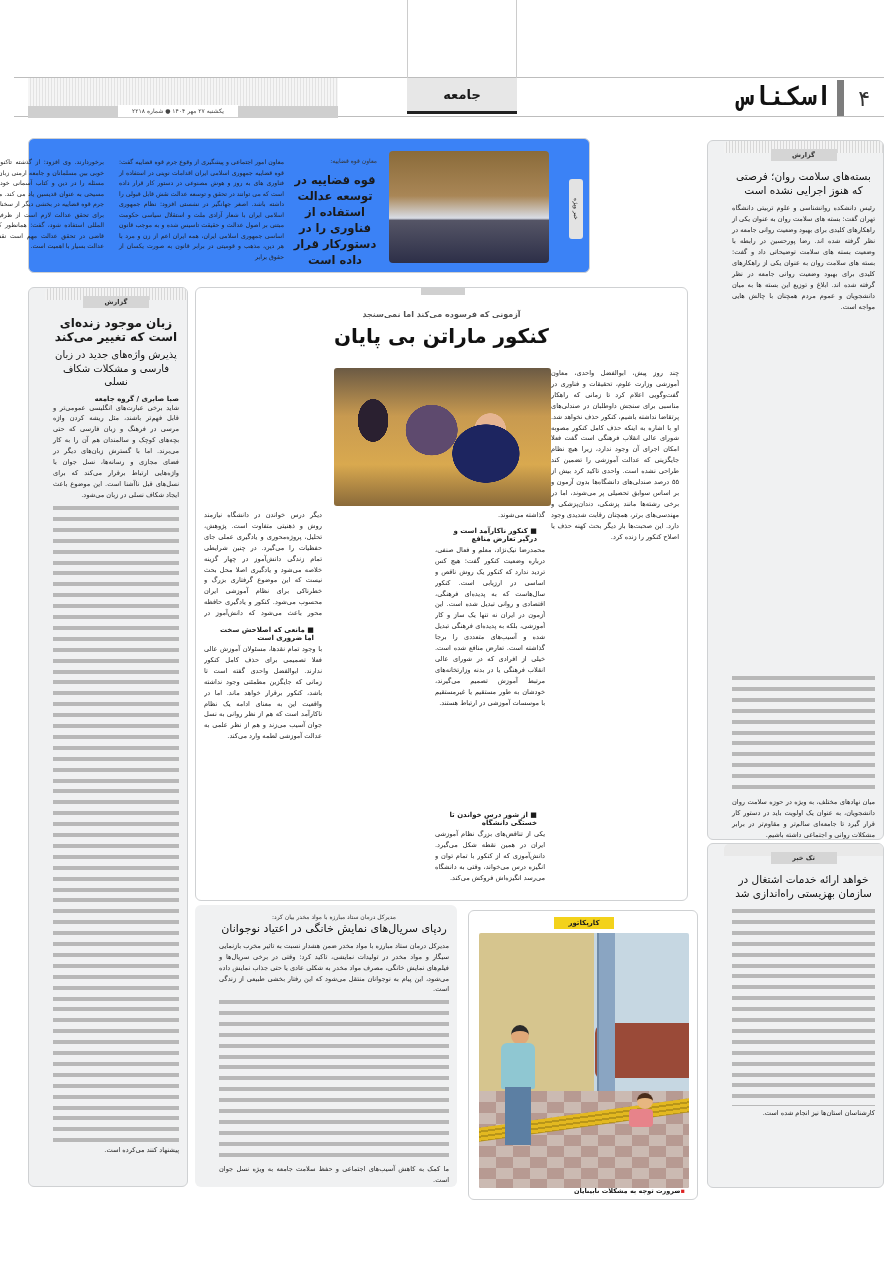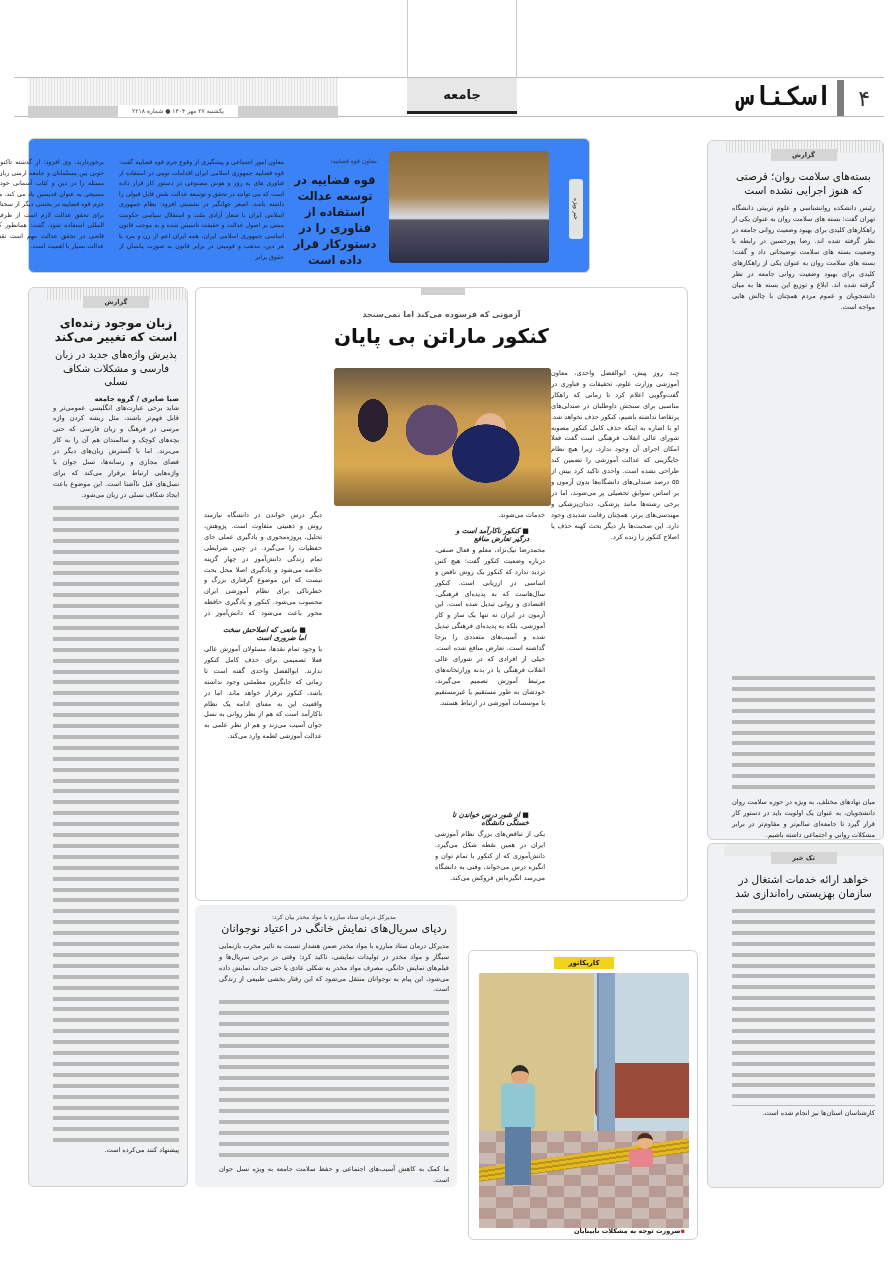--- a/index.html
+++ b/index.html
@@ -45,35 +45,35 @@
   .main-kicker { position: absolute; top: 22px; width: 100%; text-align: center; font-size: 8px; font-weight: bold; color: #555; }
   .main-title { position: absolute; top: 36px; width: 100%; text-align: center; font-size: 20px; font-weight: 900; color: #111; letter-spacing: -0.5px; }
   .main-photo { position: absolute; left: 138px; top: 80px; width: 217px; height: 138px; border-radius: 3px; overflow: hidden;
     background:
       radial-gradient(ellipse 22% 30% at 70% 62%, #1d2560 0 70%, transparent 71%),
       radial-gradient(ellipse 12% 20% at 72% 45%, #e6b592 0 60%, transparent 62%),
       radial-gradient(ellipse 17% 26% at 45% 45%, #5e4a6e 0 70%, transparent 71%),
       radial-gradient(ellipse 10% 22% at 18% 38%, #2a2030 0 70%, transparent 71%),
       linear-gradient(180deg, #6b5a44 0%, #c89a50 35%, #d9a94f 70%, #8a6a3a 100%); }
   .mcol { position: absolute; }
-  .subhead { font-size: 7px; font-weight: bold; margin: 6px 16px 2px; font-style: italic; }
+  .subhead { font-size: 7px; font-weight: bold; margin: 6px 8px 2px; }
   .subhead::before { content: "\25A0  "; font-size: 7px; }
 
   
   .left-col { left: 28px; top: 287px; width: 160px; height: 900px; }
   .left-col .pre { text-align: center; font-size: 12px; font-weight: bold; margin-top: 16px; }
   .left-col .headline { font-size: 10px; margin: 4px 6px 6px; }
   .left-col .byline { font-size: 7px; font-weight: bold; padding: 0 8px; }
 
   
   .bottom-article { left: 195px; top: 905px; width: 262px; height: 282px; background: #f0f1f2; border: none; }
   .bottom-article .pre { text-align: center; font-size: 6px; margin-top: 8px; color: #333; }
   .bottom-article .headline { font-size: 11px; margin: 2px 6px 4px; }
 
-  .cartoon { left: 468px; top: 910px; width: 230px; height: 290px; background: #fff; margin-top: 40px; }
+  .cartoon { left: 468px; top: 910px; width: 230px; height: 290px; background: #fff; }
   .cartoon-tag { position: absolute; left: 85px; top: 6px; width: 60px; height: 12px; background: #f3d21b; font-size: 7px; font-weight: bold; text-align: center; line-height: 12px; }
   .cartoon-art { position: absolute; left: 10px; top: 22px; width: 210px; height: 255px; overflow: hidden; border-radius: 2px;
     background:
       linear-gradient(180deg, transparent 0 62%, #a88 62% 100%),
       linear-gradient(90deg, #d6c58e 0 55%, #c6d7e2 55% 100%); }
   .cartoon-pole { position: absolute; left: 118px; top: 0; width: 18px; height: 175px; background: #8aa5c2; border-left: 2px solid #6f8aa7; }
   .cartoon-car { position: absolute; left: 116px; top: 90px; width: 94px; height: 55px; background: #9a4a38; border-radius: 10px 0 0 6px; }
   .cartoon-floor { position: absolute; left: 0; top: 158px; width: 210px; height: 97px;
     background: repeating-conic-gradient(#b79a92 0 25%, #cbbab2 0 50%) 0 0 / 34px 22px; }
   .cartoon-tactile { position: absolute; left: 0; top: 180px; width: 210px; height: 14px; background: repeating-linear-gradient(180deg, #e3b820 0 3px, #b8951a 3px 5px); transform: skewY(-8deg); }
@@ -132,21 +132,21 @@
 
 <div class="box main-article">
   <div style="position:absolute; left:225px; top:0; width:44px; height:7px; background:#d0d0d0;"></div>
   <div class="main-kicker">آزمونی که فرسوده می‌کند اما نمی‌سنجد</div>
   <div class="main-title">کنکور ماراتن بی پایان</div>
   <div class="main-photo"></div>
 
   <div class="mcol body-text" style="right:8px; top:80px; width:128px; height:520px; overflow:hidden;">چند روز پیش، ابوالفضل واحدی، معاون آموزشی وزارت علوم، تحقیقات و فناوری در گفت‌وگویی اعلام کرد تا زمانی که راهکار مناسبی برای سنجش داوطلبان در صندلی‌های پرتقاضا نداشته باشیم، کنکور حذف نخواهد شد. او با اشاره به اینکه حذف کامل کنکور مصوبه شورای عالی انقلاب فرهنگی است گفت فعلا امکان اجرای آن وجود ندارد، زیرا هیچ نظام جایگزینی که عدالت آموزشی را تضمین کند طراحی نشده است. واحدی تاکید کرد بیش از ۵۵ درصد صندلی‌های دانشگاه‌ها بدون آزمون و بر اساس سوابق تحصیلی پر می‌شوند، اما در برخی رشته‌ها مانند پزشکی، دندان‌پزشکی و مهندسی‌های برتر، همچنان رقابت شدیدی وجود دارد. این صحبت‌ها بار دیگر بحث کهنه حذف یا اصلاح کنکور را زنده کرد.</div>
 
   <div class="mcol" style="right:142px; top:222px; width:110px;">
-    <div class="body-text">خدمات می‌شوند.</div>
+    <div class="body-text">گذاشته می‌شوند.</div>
     <div class="subhead">کنکور ناکارآمد است و درگیر تعارض منافع</div>
     <div class="body-text" style="height:260px; overflow:hidden;">محمدرضا نیک‌نژاد، معلم و فعال صنفی، درباره وضعیت کنکور گفت: هیچ کس تردید ندارد که کنکور یک روش ناقص و اساسی در ارزیابی است. کنکور سال‌هاست که به پدیده‌ای فرهنگی، اقتصادی و روانی تبدیل شده است. این آزمون در ایران نه تنها یک ساز و کار آموزشی، بلکه به پدیده‌ای فرهنگی تبدیل شده و آسیب‌های متعددی را برجا گذاشته است. تعارض منافع شده است. خیلی از افرادی که در شورای عالی انقلاب فرهنگی یا در بدنه وزارتخانه‌های مرتبط آموزش تصمیم می‌گیرند، خودشان به طور مستقیم یا غیرمستقیم با موسسات آموزشی در ارتباط هستند.</div>
     <div class="subhead">از شور درس خواندن تا خستگی دانشگاه</div>
     <div class="body-text" style="height:90px; overflow:hidden;">یکی از تناقض‌های بزرگ نظام آموزشی ایران در همین نقطه شکل می‌گیرد. دانش‌آموزی که از کنکور با تمام توان و انگیزه درس می‌خواند، وقتی به دانشگاه می‌رسد انگیزه‌اش فروکش می‌کند.</div>
   </div>
 
   <div class="mcol" style="right:258px; top:80px; width:118px;">
     <div class="body-text" style="height:140px; overflow:hidden;"></div>
   </div>
   <div class="mcol" style="left:8px; top:222px; width:118px;">

